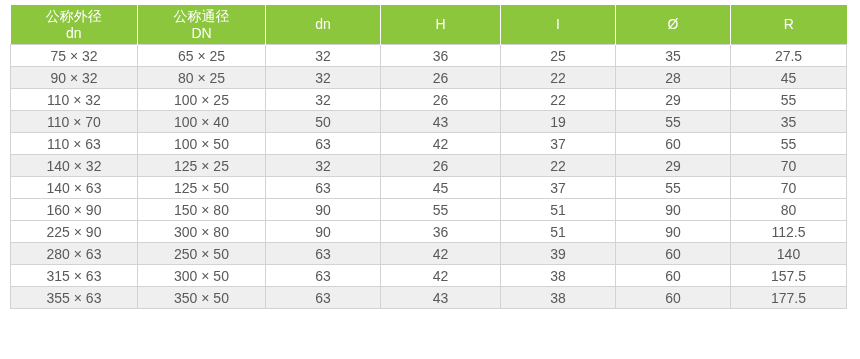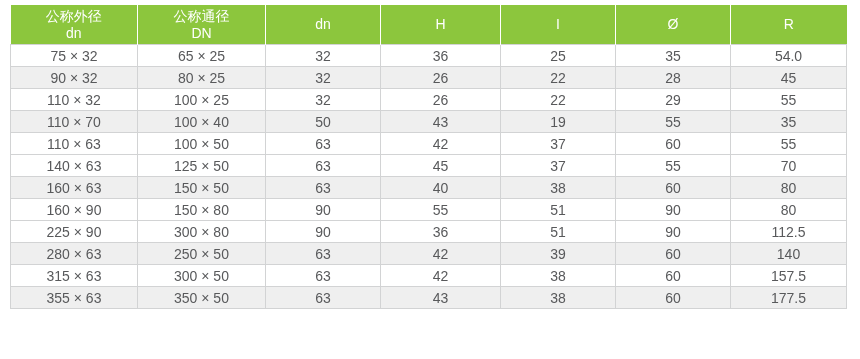--- a/index.html
+++ b/index.html
@@ -105,21 +105,21 @@
       </tr>
     </thead>
     <tbody id="table-body">
         <tr class="row-odd">
           <td>75 × 32</td>
           <td>65 × 25</td>
           <td>32</td>
           <td>36</td>
           <td>25</td>
           <td>35</td>
-          <td>54.0</td>
+          <td>27.5</td>
         </tr>
         <tr class="row-even">
           <td>90 × 32</td>
           <td>80 × 25</td>
           <td>32</td>
           <td>26</td>
           <td>22</td>
           <td>28</td>
           <td>45</td>
         </tr>
@@ -143,37 +143,37 @@
         </tr>
         <tr class="row-odd">
           <td>110 × 63</td>
           <td>100 × 50</td>
           <td>63</td>
           <td>42</td>
           <td>37</td>
           <td>60</td>
           <td>55</td>
         </tr>
+        <tr class="row-even">
+          <td>140 × 32</td>
+          <td>125 × 25</td>
+          <td>32</td>
+          <td>26</td>
+          <td>22</td>
+          <td>29</td>
+          <td>70</td>
+        </tr>
         <tr class="row-odd">
           <td>140 × 63</td>
           <td>125 × 50</td>
           <td>63</td>
           <td>45</td>
           <td>37</td>
           <td>55</td>
           <td>70</td>
-        </tr>
-        <tr class="row-even">
-          <td>160 × 63</td>
-          <td>150 × 50</td>
-          <td>63</td>
-          <td>40</td>
-          <td>38</td>
-          <td>60</td>
-          <td>80</td>
         </tr>
         <tr class="row-odd">
           <td>160 × 90</td>
           <td>150 × 80</td>
           <td>90</td>
           <td>55</td>
           <td>51</td>
           <td>90</td>
           <td>80</td>
         </tr>

